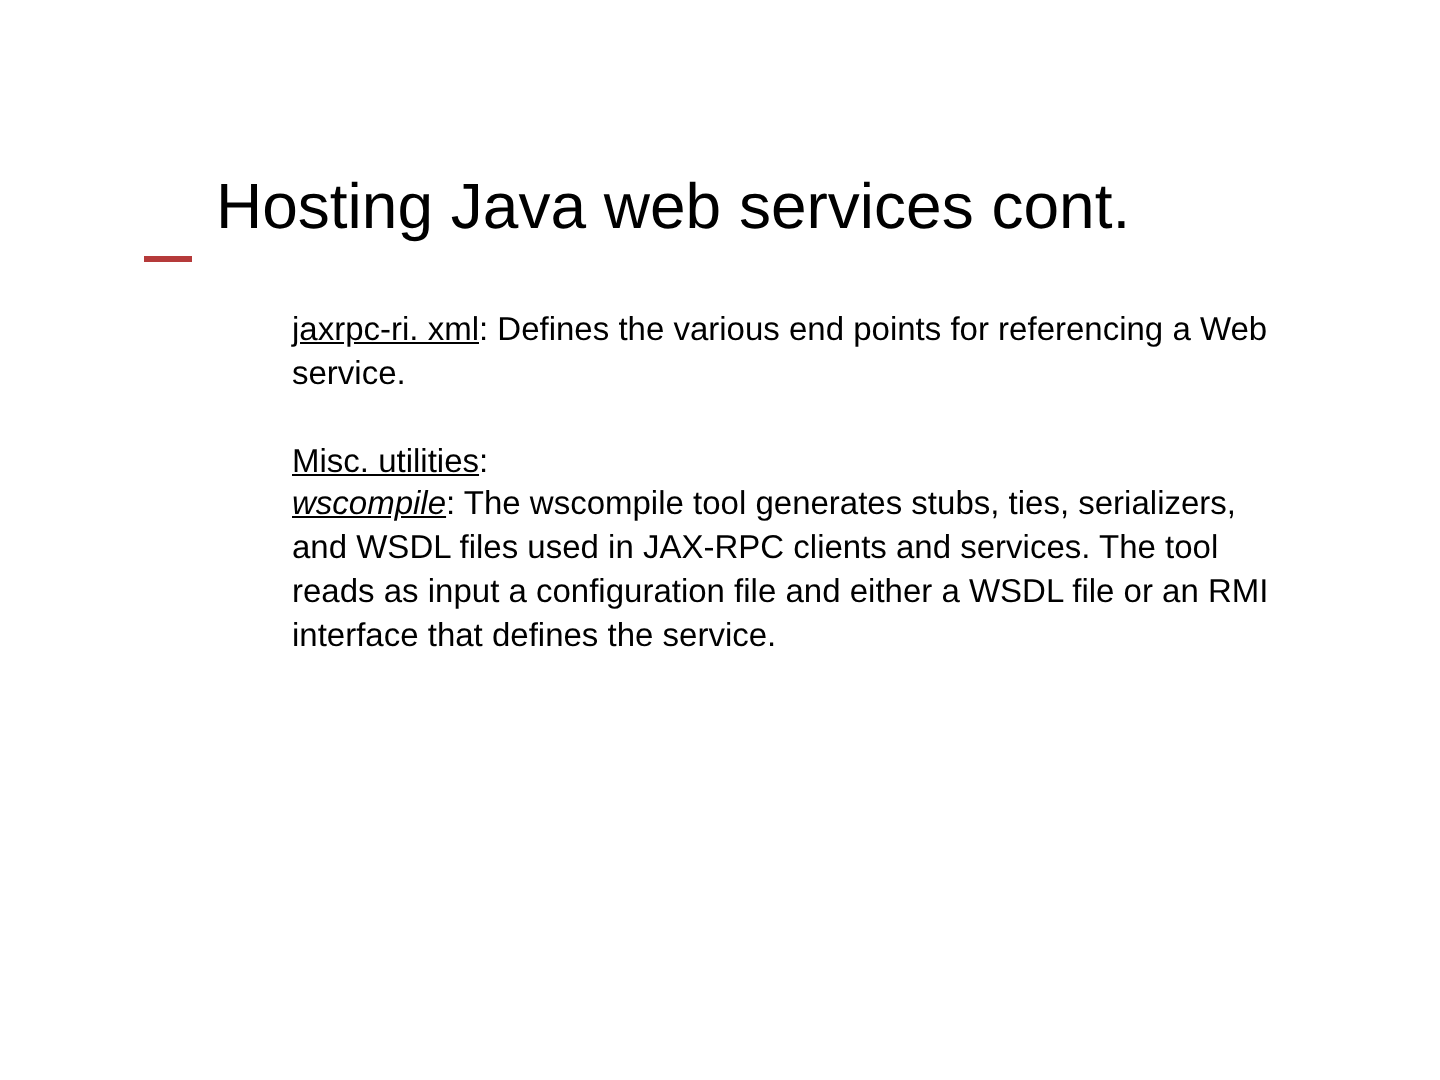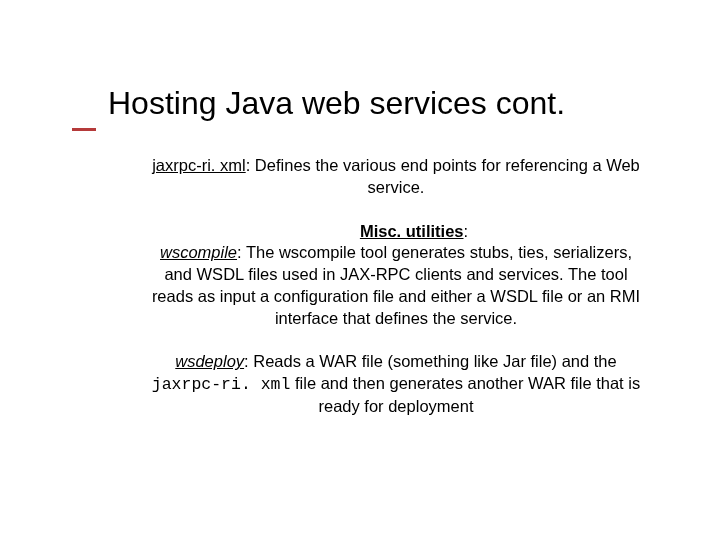--- a/index.html
+++ b/index.html
@@ -36,35 +36,33 @@
     background: #b53a3a;
   }
   .body {
     position: absolute;
     top: 155px;
     left: 146px;
     width: 500px;
     font-size: 16.5px;
     line-height: 1.32;
     color: #000000;
-    text-align: center;
   }
   .para {
     margin-bottom: 22px;
   }
   .u {
     text-decoration: underline;
   }
   .i {
     font-style: italic;
     margin-top: 16px;
   }
   .b {
-    font-weight: bold;
-    margin-left: 36px;
+    font-weight: normal;
   }
   .mono {
     font-family: "Courier New", Courier, monospace;
   }
 </style>
 </head>
 <body>
 
 <div class="slide">
   <div class="accent"></div>
@@ -74,18 +72,15 @@
 
     <div class="para">
       <span class="u">jaxrpc-ri. xml</span><span>: Defines the various end points for referencing a Web service.</span>
     </div>
 
     <div class="para">
       <span class="b u">Misc. utilities</span><span>:</span><br>
       <span class="i u">wscompile</span><span>: The wscompile tool generates stubs, ties, serializers, and WSDL files used in JAX-RPC clients and services. The tool reads as input a configuration file and either a WSDL file or an RMI interface that defines the service.</span>
     </div>
 
-    <div class="para">
-      <span class="i u">wsdeploy</span><span>: Reads a WAR file (something like Jar file) and the </span><span class="mono">jaxrpc-ri. xml</span><span>  file and then generates another WAR file that is ready for deployment</span>
-    </div>
 
   </div>
 </div>
 
 </body></html>

